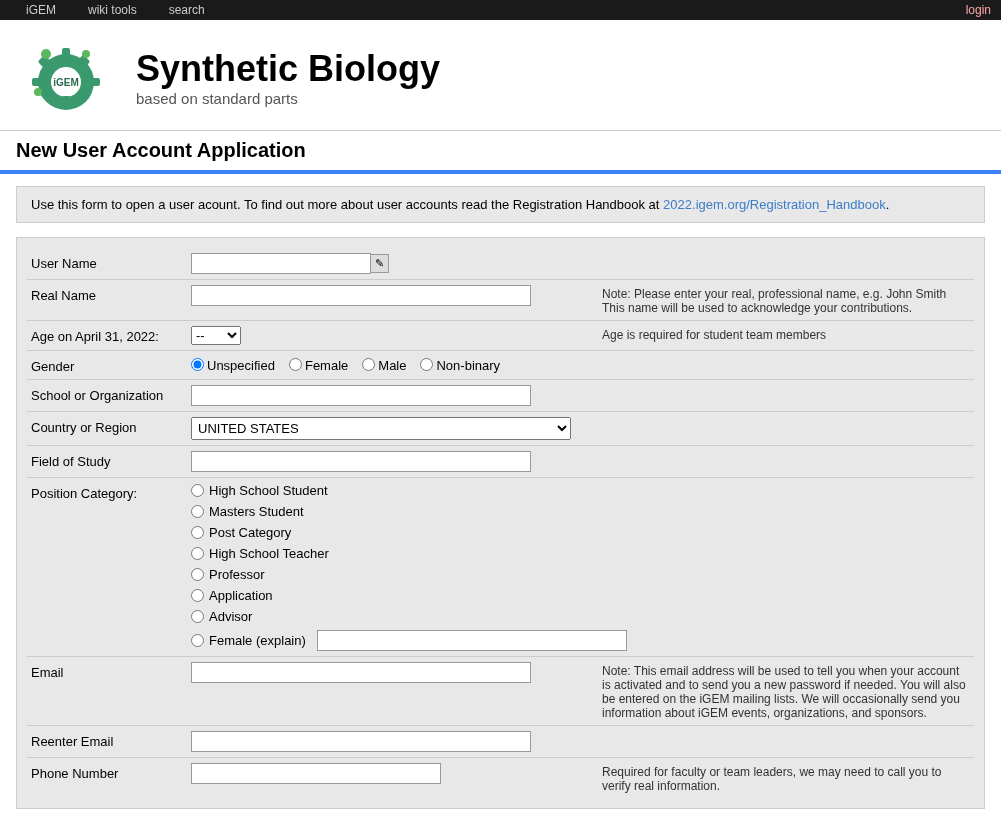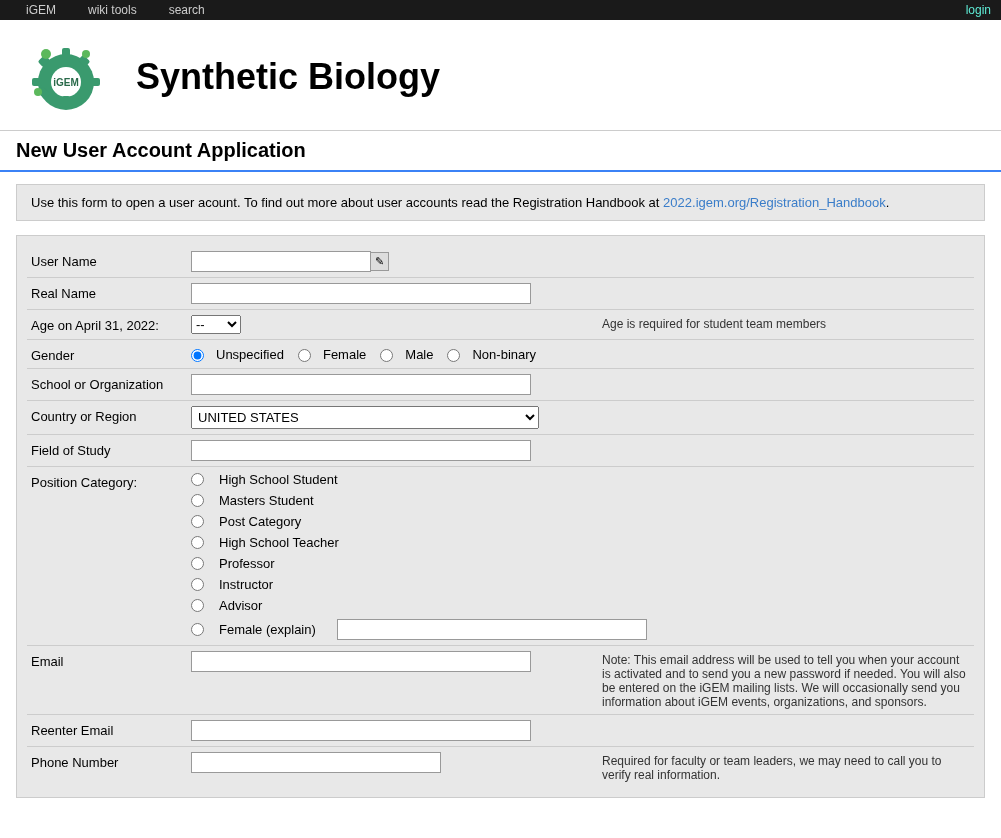--- a/index.html
+++ b/index.html
@@ -16,21 +16,21 @@
     }
     .nav-item {
       color: #ccc;
       text-decoration: none;
       padding: 0 16px;
       font-size: 12px;
       cursor: pointer;
     }
     #login-link {
       margin-left: auto;
-      color: #5eead4;
+      color: #fca5a5;
       font-size: 12px;
       cursor: pointer;
     }
 
     
     #header {
       display: flex;
       align-items: center;
       padding: 12px 16px 8px 16px;
       border-bottom: 1px solid #ccc;
@@ -50,21 +50,21 @@
       color: #000;
     }
     #header-text p {
       font-size: 15px;
       color: #555;
     }
 
     
     #page-title-bar {
       padding: 8px 16px;
-      border-bottom: 2px solid #3b82f6;
+      border-bottom: 4px solid #3b82f6;
     }
     #page-title-bar h2 {
       font-size: 20px;
       font-weight: bold;
     }
 
     
     #main-content {
       padding: 12px 16px;
     }
@@ -125,50 +125,50 @@
       border: 1px solid #999;
       padding: 2px 4px;
       font-size: 13px;
       background: #fff;
     }
 
     #username-input { width: 180px; }
     #realname-input { width: 340px; }
     #age-select { width: 50px; font-size: 13px; }
     #school-input { width: 340px; }
-    #country-select { width: 348px; font-size: 13px; padding: 2px; }
+    #country-select { width: 380px; font-size: 13px; padding: 2px; }
     #field-input { width: 340px; }
     #email-input { width: 340px; }
     #reenter-email-input { width: 340px; }
     #phone-input { width: 250px; }
     #other-explain-input { width: 310px; }
 
     .radio-group {
       display: flex;
       align-items: center;
       gap: 14px;
       flex-wrap: wrap;
       padding-top: 2px;
     }
     .radio-option {
       display: flex;
-      align-items: flex-end;
-      gap: 12px;
+      align-items: flex-start;
+      gap: 3px;
       font-size: 13px;
     }
 
     .position-list {
       display: flex;
       flex-direction: column;
       gap: 6px;
     }
     .position-option {
       display: flex;
       align-items: center;
-      gap: 15px;
+      gap: 5px;
       font-size: 13px;
     }
 
     .username-wrapper {
       display: flex;
       align-items: center;
     }
     .username-suffix-icon {
       border: 1px solid #999;
       background: #ddd;
@@ -207,20 +207,21 @@
 
       <circle cx="30" cy="22" r="5" fill="#5cb85c"></circle>
       <circle cx="70" cy="22" r="4" fill="#5cb85c"></circle>
       <circle cx="22" cy="60" r="4" fill="#5cb85c"></circle>
 
       <text x="50" y="54" text-anchor="middle" font-size="10" font-weight="bold" fill="#2a6a4a" font-family="Arial">iGEM</text>
     </svg>
   </div>
   <div id="header-text">
     <h1>Synthetic Biology</h1>
+    <p>based on standard parts</p>
   </div>
 </div>
 
 <div id="page-title-bar">
   <h2>New User Account Application</h2>
 </div>
 
 <div id="main-content">
 
   <div id="info-box">
@@ -238,20 +239,21 @@
           <span class="username-suffix-icon">✎</span>
         </div>
       </div>
     </div>
 
     <div class="form-row">
       <div class="form-label">Real Name</div>
       <div class="form-field">
         <input type="text" id="realname-input" style="">
       </div>
+      <div class="form-note">Note: Please enter your real, professional name, e.g. John Smith This name will be used to acknowledge your contributions.</div>
     </div>
 
     <div class="form-row">
       <div class="form-label">Age on April 31, 2022:</div>
       <div class="form-field">
         <select id="age-select">
           <option>--</option>
           <option>18</option><option>19</option><option>20</option><option>21</option><option>22</option>
           <option>23</option><option>24</option><option>25</option><option>30</option><option>35</option>
         </select>
@@ -330,21 +332,21 @@
           <label class="position-option">
             <input type="radio" name="position" value="High School Teacher" style="">
             <span>High School Teacher</span>
           </label>
           <label class="position-option">
             <input type="radio" name="position" value="Professor" style="">
             <span>Professor</span>
           </label>
           <label class="position-option">
             <input type="radio" name="position" value="Instructor" style="">
-            <span>Instructor</span>
+            <span>Application</span>
           </label>
           <label class="position-option">
             <input type="radio" name="position" value="Advisor" style="">
             <span>Advisor</span>
           </label>
           <label class="position-option">
             <input type="radio" name="position" value="Other" style="">
             <span>Female (explain)</span>
             <input type="text" id="other-explain-input" style="margin-left: 6px;">
           </label>

